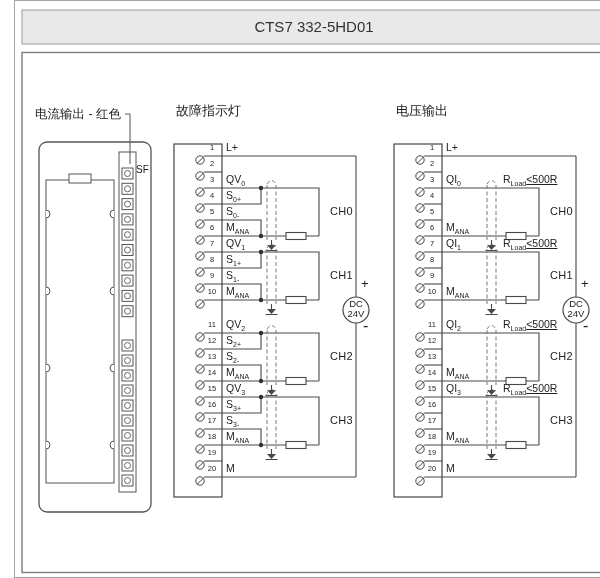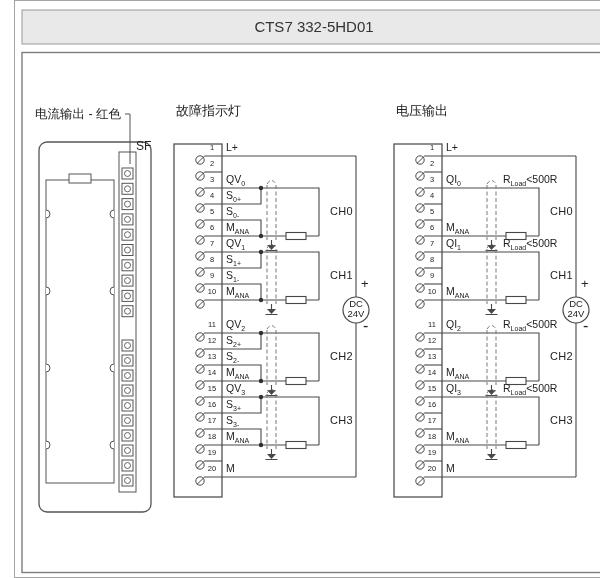--- a/index.html
+++ b/index.html
@@ -3,21 +3,21 @@
 <meta charset="utf-8">
 <style>
   html,body{margin:0;padding:0;background:#fff;}
   .stage{position:relative;width:600px;height:578px;background:#fff;overflow:hidden;
          font-family:"Liberation Sans",sans-serif;margin-left:14px;}
   svg{position:absolute;left:0;top:0;}
   #overlay{position:absolute;left:0;top:0;width:600px;height:578px;}
   .lbl{position:absolute;color:#222;line-height:1.12;white-space:nowrap;
        font-family:"Liberation Sans",sans-serif;}
   .lbl sub{font-size:7px;letter-spacing:0;}
-  .lbl .suf{font-size:10.5px;}
+  .lbl .suf{font-size:10.5px;text-decoration:underline;}
   
   .frame-outer{fill:none;stroke:#a3a3a3;stroke-width:1;}
   .titlebar{fill:#e9e9e9;stroke:#999;stroke-width:1;}
   .content{fill:#ffffff;stroke:#7d7d7d;stroke-width:1.4;}
   .wire{stroke:#484848;stroke-width:1.1;fill:none;}
   .termln{stroke:#484848;stroke-width:1;fill:none;}
   .term{fill:#fff;stroke:#484848;stroke-width:1;}
   .dot{fill:#2f2f2f;stroke:none;}
   .res{fill:#fff;stroke:#484848;stroke-width:1.1;}
   .shield{stroke:#787878;stroke-width:1;fill:none;stroke-dasharray:4 2.5;}
@@ -230,21 +230,21 @@
         <line x1="402.8" y1="468.6" x2="411" y2="460.6" class="termln"></line>
         <line x1="411" y1="461" x2="428" y2="461" class="wire"></line>
         <circle cx="406" cy="481" r="4.2" class="term"></circle>
         <line x1="402.8" y1="484.6" x2="411" y2="476.6" class="termln"></line>
       </g>
 </svg>
 
 <div id="overlay">
   <div class="lbl title-text" style="left:0;top:19px;width:600px;text-align:center;font-size:15px;">CTS7 332-5HD01</div>
   <div class="lbl" style="left:21px;top:107px;font-size:12.5px;">电流输出 - 红色</div>
-  <div class="lbl" style="left:122px;top:140px;font-size:12px;">SF</div>
+  <div class="lbl" style="left:122px;top:164px;font-size:10px;">SF</div>
   <div class="lbl" style="left:162px;top:104px;font-size:13px;">故障指示灯</div>
   <div class="lbl" style="left:382px;top:104px;font-size:13px;">电压输出</div>
 <div class="lbl" style="left: 188px; top: 143.5px; width: 20px; text-align: center; font-size: 7.5px;">1</div>
       <div class="lbl" style="left: 212px; top: 142px; font-size: 10.5px;"><span>L+</span></div>
       <div class="lbl" style="left: 188px; top: 159.5px; width: 20px; text-align: center; font-size: 7.5px;">2</div>
       <div class="lbl" style="left: 188px; top: 175.5px; width: 20px; text-align: center; font-size: 7.5px;">3</div>
       <div class="lbl" style="left: 212px; top: 174px; font-size: 10.5px;"><span>QV</span><sub>0</sub></div>
       <div class="lbl" style="left: 188px; top: 191.5px; width: 20px; text-align: center; font-size: 7.5px;">4</div>
       <div class="lbl" style="left: 212px; top: 190px; font-size: 10.5px;"><span>S</span><sub>0+</sub></div>
       <div class="lbl" style="left: 188px; top: 207.5px; width: 20px; text-align: center; font-size: 7.5px;">5</div>

